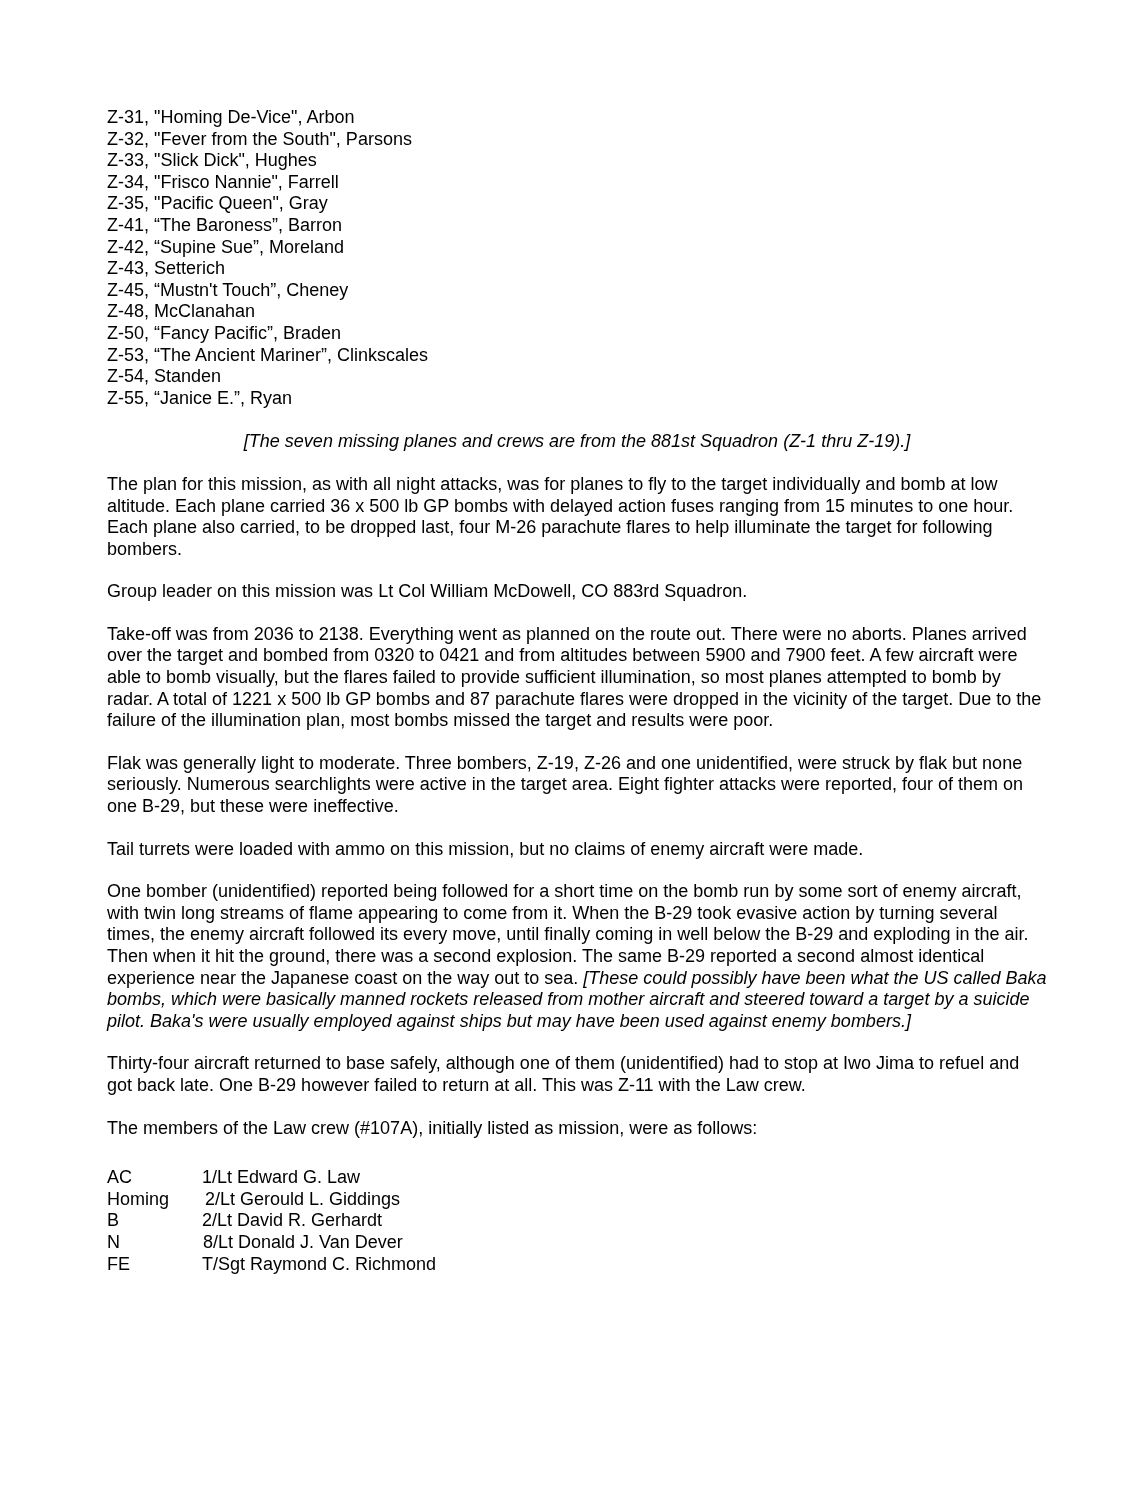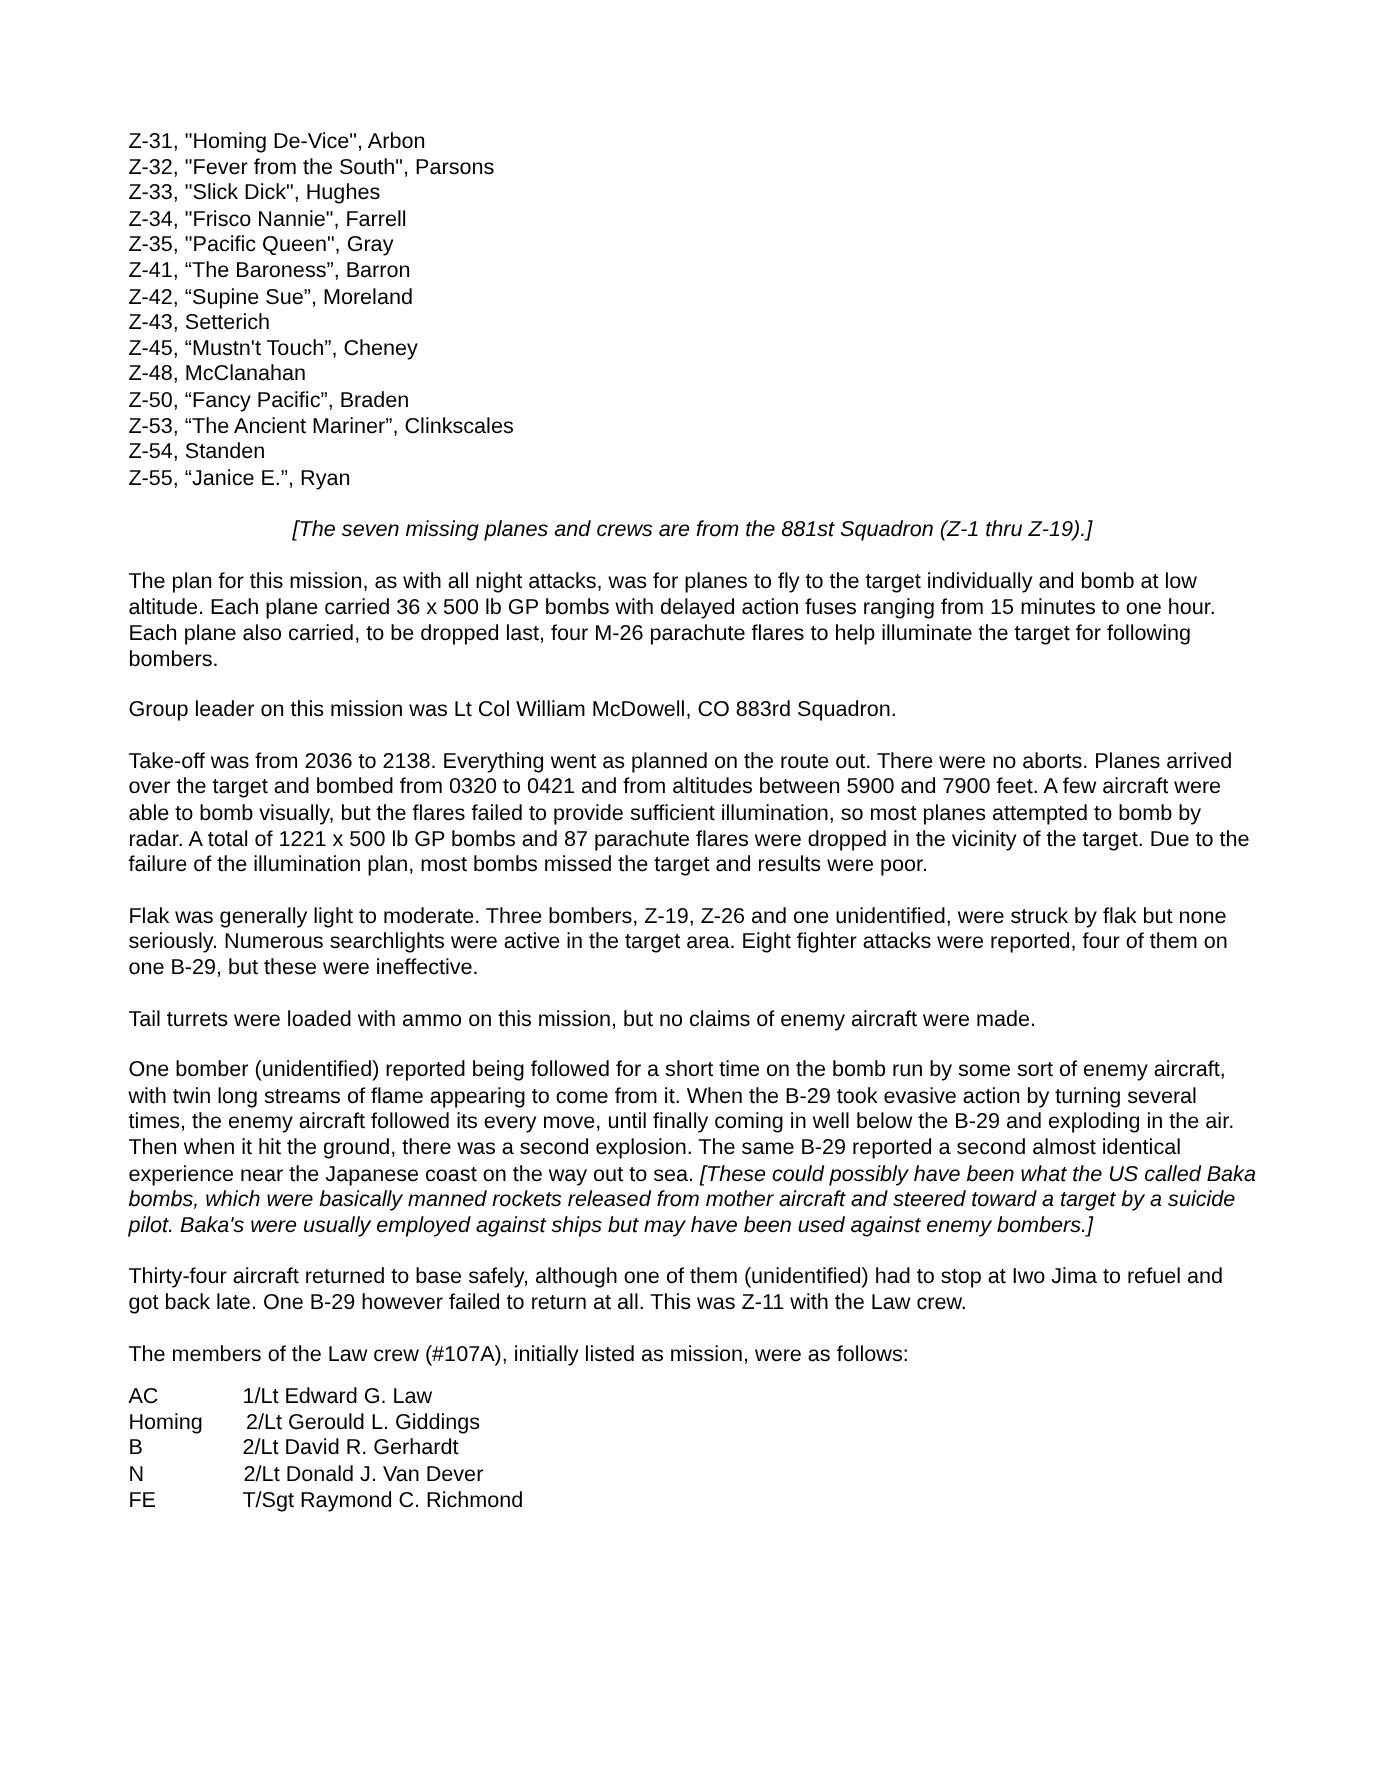--- a/index.html
+++ b/index.html
@@ -36,21 +36,21 @@
     .note {
       font-style: italic;
       margin: 22px 0 0 0;
       text-align: center;
     }
     p {
       margin: 21px 0 0 0;
     }
     .italic { font-style: italic; }
     .crew {
-      margin-top: 14px;
+      margin-top: 28px;
       border-collapse: collapse;
     }
     .crew td {
       padding: 0;
       vertical-align: top;
       white-space: nowrap;
     }
     .crew td.role {
       width: 95px;
     }
@@ -106,21 +106,21 @@
       <tr>
         <td class="role">Homing</td>
         <td class="name">2/Lt Gerould L. Giddings</td>
       </tr>
       <tr>
         <td class="role">B</td>
         <td class="name">2/Lt David R. Gerhardt</td>
       </tr>
       <tr>
         <td class="role">N</td>
-        <td class="name">2/Lt Donald J. Van Dever</td>
+        <td class="name">8/Lt Donald J. Van Dever</td>
       </tr>
       <tr>
         <td class="role">FE</td>
         <td class="name">T/Sgt Raymond C. Richmond</td>
       </tr>
     </tbody>
   </table>
 
 </div>
 

